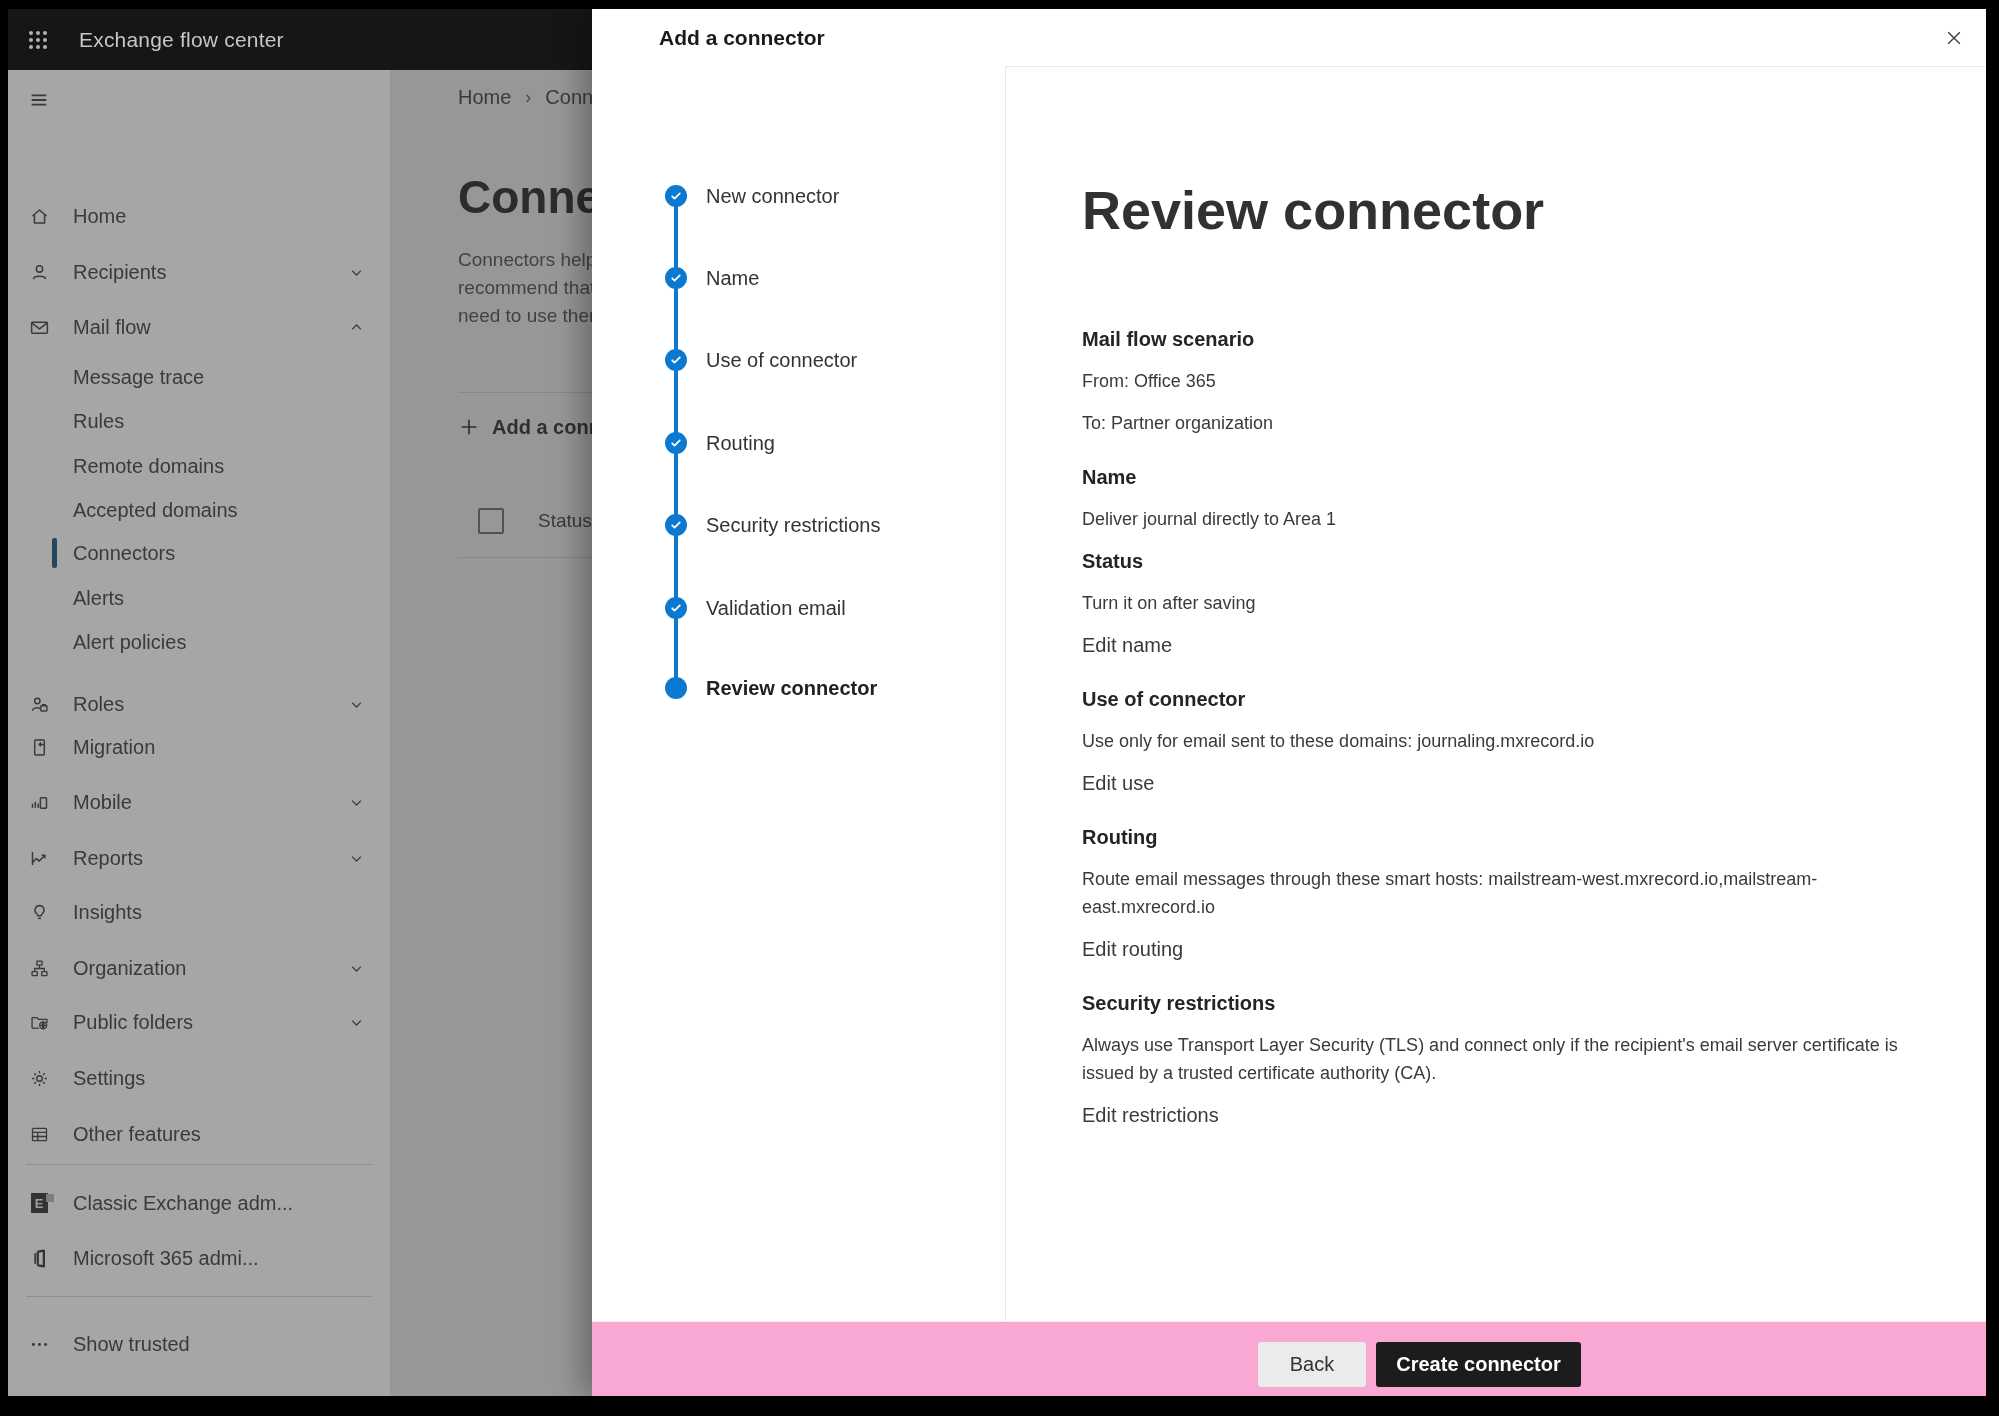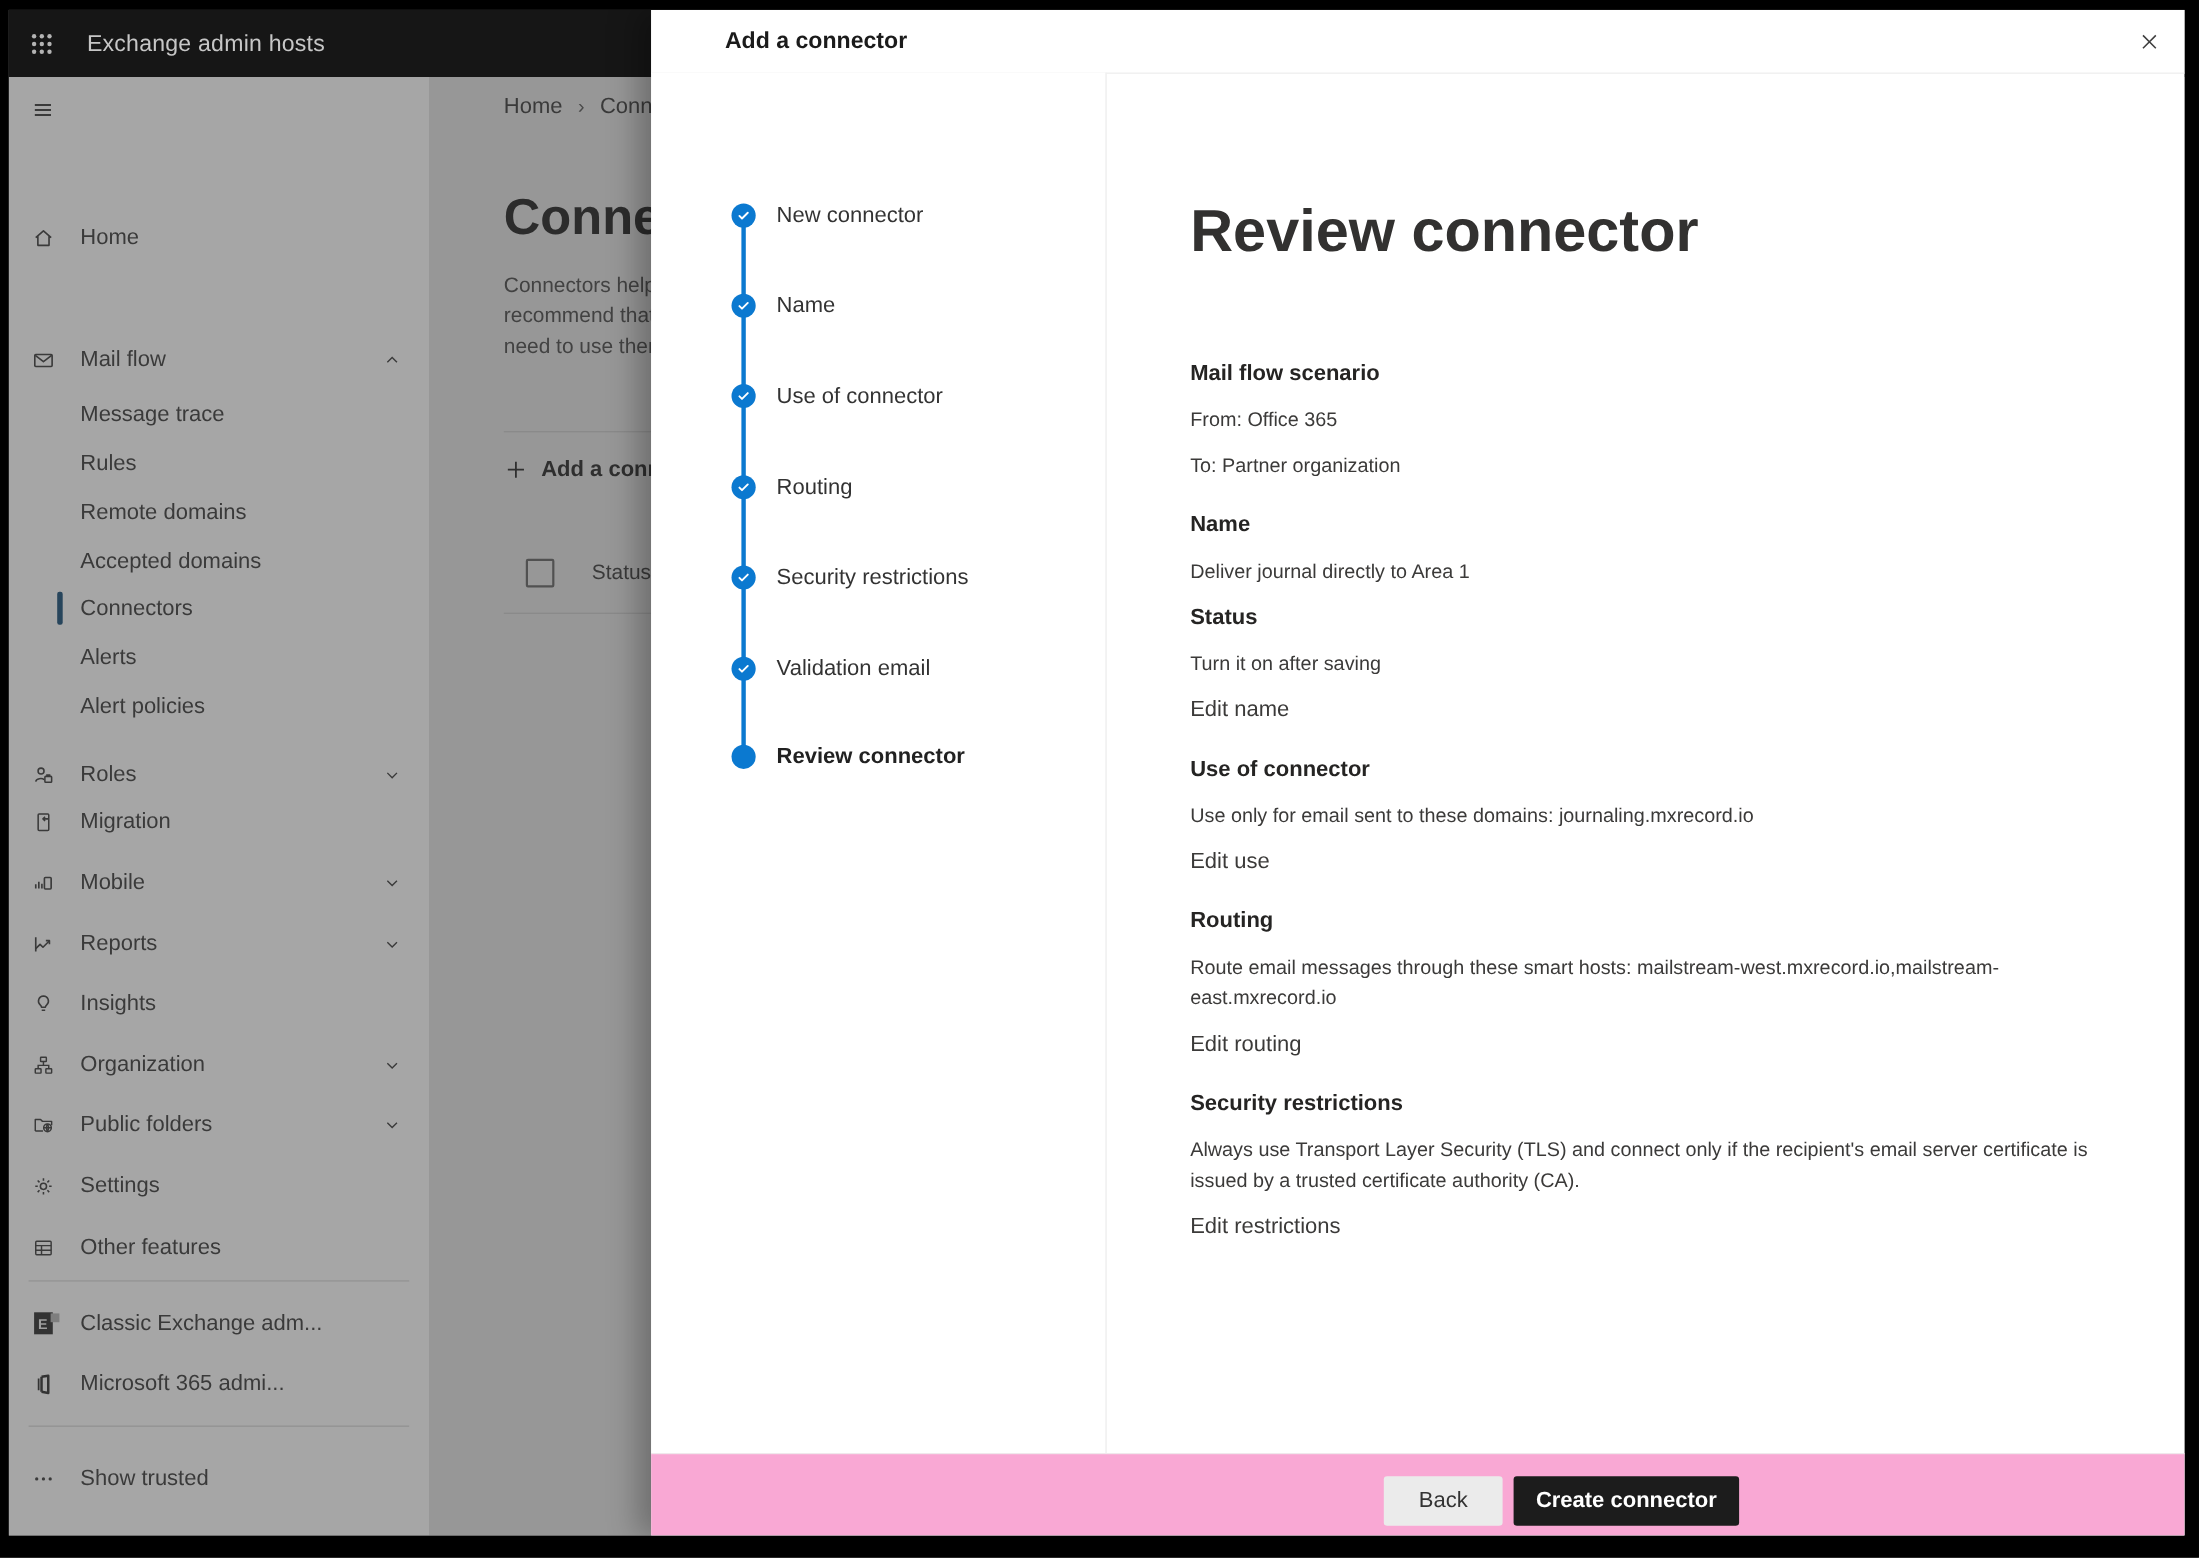--- a/index.html
+++ b/index.html
@@ -81,21 +81,21 @@
             <circle cx="17" cy="3" r="2"></circle>
           <circle cx="3" cy="10" r="2"></circle>
             <circle cx="10" cy="10" r="2"></circle>
             <circle cx="17" cy="10" r="2"></circle>
           <circle cx="3" cy="17" r="2"></circle>
             <circle cx="10" cy="17" r="2"></circle>
             <circle cx="17" cy="17" r="2"></circle>
         </g>
       </svg>
     </div>
-    <div class="app-title">Exchange admin hosts</div>
+    <div class="app-title">Exchange flow center</div>
   </div>
 
   <div class="sidebar">
 
     <div class="srow" style="top:8px">
       <span class="nico">
         <svg width="22" height="22" viewBox="0 0 24 24" fill="none" stroke="#3a3a3a" stroke-width="2">
             <path d="M4 7h16M4 12h16M4 17h16"></path>
           </svg>
       </span>
@@ -103,20 +103,34 @@
 
     <div class="srow" style="top:124px">
       <span class="nico">
         <svg width="21" height="21" viewBox="0 0 24 24" fill="none" stroke="#3a3a3a" stroke-width="1.7" stroke-linejoin="round">
             <path d="M4 11.5 12 4.5l8 7M6.2 10v9.5h11.6V10"></path>
           </svg>
       </span>
       <span class="slabel">Home</span>
     </div>
 
+    <div class="srow" style="top:180px">
+      <span class="nico">
+        <svg width="21" height="21" viewBox="0 0 24 24" fill="none" stroke="#3a3a3a" stroke-width="1.7">
+            <circle cx="12" cy="8" r="3.6"></circle>
+            <path d="M5 19.5c.5-4.2 13.5-4.2 14 0"></path>
+          </svg>
+      </span>
+      <span class="slabel">Recipients</span>
+      <span class="chev">
+        <svg width="15" height="15" viewBox="0 0 24 24" fill="none" stroke="#3a3a3a" stroke-width="2">
+            <path d="M5 9l7 7 7-7"></path>
+          </svg>
+      </span>
+    </div>
 
     <div class="srow" style="top:235px">
       <span class="nico">
         <svg width="21" height="21" viewBox="0 0 24 24" fill="none" stroke="#3a3a3a" stroke-width="1.7" stroke-linejoin="round">
             <rect x="3" y="6" width="18" height="12.5" rx="1"></rect>
             <path d="M3.5 7l8.5 6.5L20.5 7"></path>
           </svg>
       </span>
       <span class="slabel">Mail flow</span>
       <span class="chev">

